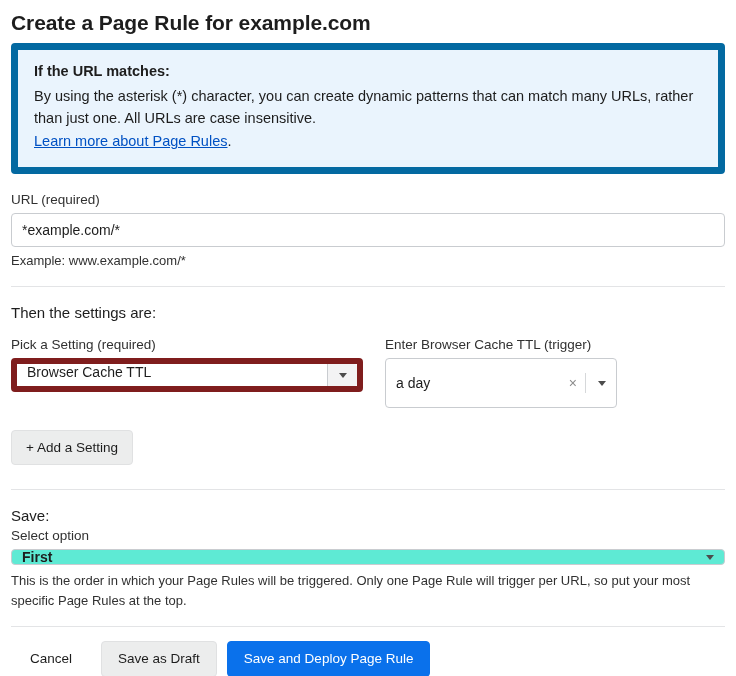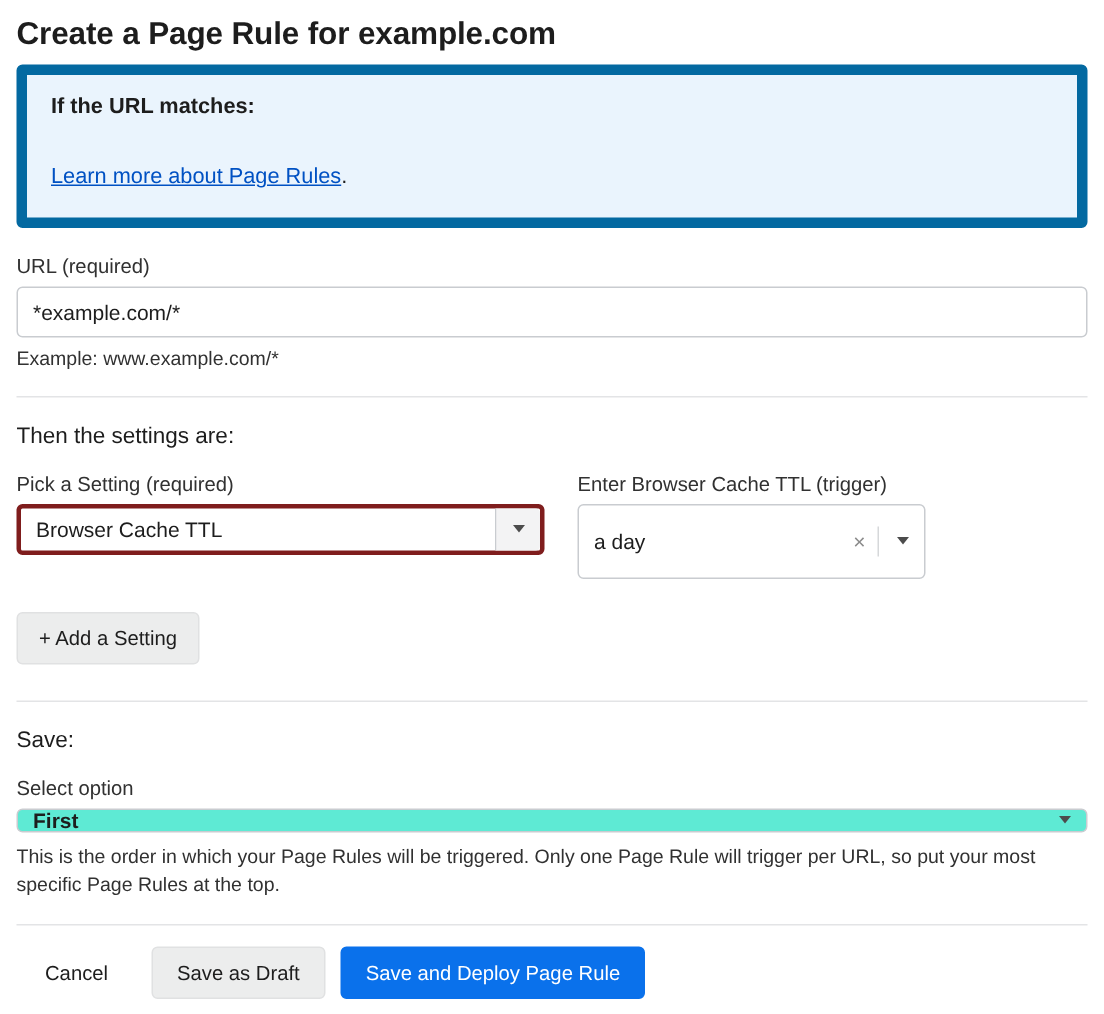--- a/index.html
+++ b/index.html
@@ -112,25 +112,24 @@
   .col-label {
     font-size: 13.5px;
     color: #313131;
     margin-bottom: 6px;
   }
 
   
   .select-box {
     position: relative;
     height: 34px;
-    border: 3px solid #7f1d1d;
+    border: 6px solid #7f1d1d;
     border-radius: 4px;
     background: #fff;
     display: flex;
-    align-items: center;
     box-sizing: border-box;
   }
   .select-value {
     flex: 1;
     font-size: 14px;
     color: #1d1d1d;
     padding: 0 10px;
     white-space: nowrap;
     overflow: hidden;
     text-overflow: ellipsis;
@@ -276,20 +275,21 @@
 </head>
 <body>
 
 <div class="page">
 
   <h1 class="page-title">Create a Page Rule for example.com</h1>
 
   <div class="callout">
     <div class="callout-title">If the URL matches:</div>
     <div class="callout-body">
+      <span>By using the asterisk (*) character, you can create dynamic patterns that can match many URLs, rather than just one. All URLs are case insensitive.</span>
       <br>
       <a class="callout-link">Learn more about Page Rules</a><span class="callout-period">.</span>
     </div>
   </div>
 
   <div class="field-label">URL (required)</div>
   <input class="text-input" type="text" value="*example.com/*" style="">
   <div class="field-hint">Example: www.example.com/*</div>
 
   <hr class="hr">
@@ -318,21 +318,21 @@
       </div>
     </div>
   </div>
 
   <div class="add-setting-btn">+ Add a Setting</div>
 
   <hr class="hr" style="margin-top:24px;">
 
   <div class="section-title">Save:</div>
 
-  <div class="field-label" style="margin-top:16px;margin-bottom:0;">Select option</div>
+  <div class="field-label" style="margin-top:4px;margin-bottom:0;">Select option</div>
   <div class="order-select">
     <div class="order-value">First</div>
     <div class="order-caret">
       <span class="caret"></span>
     </div>
   </div>
   <div class="order-hint">This is the order in which your Page Rules will be triggered. Only one Page Rule will trigger per URL, so put your most specific Page Rules at the top.</div>
 
   <hr class="hr" style="margin-top:16px;">
 

